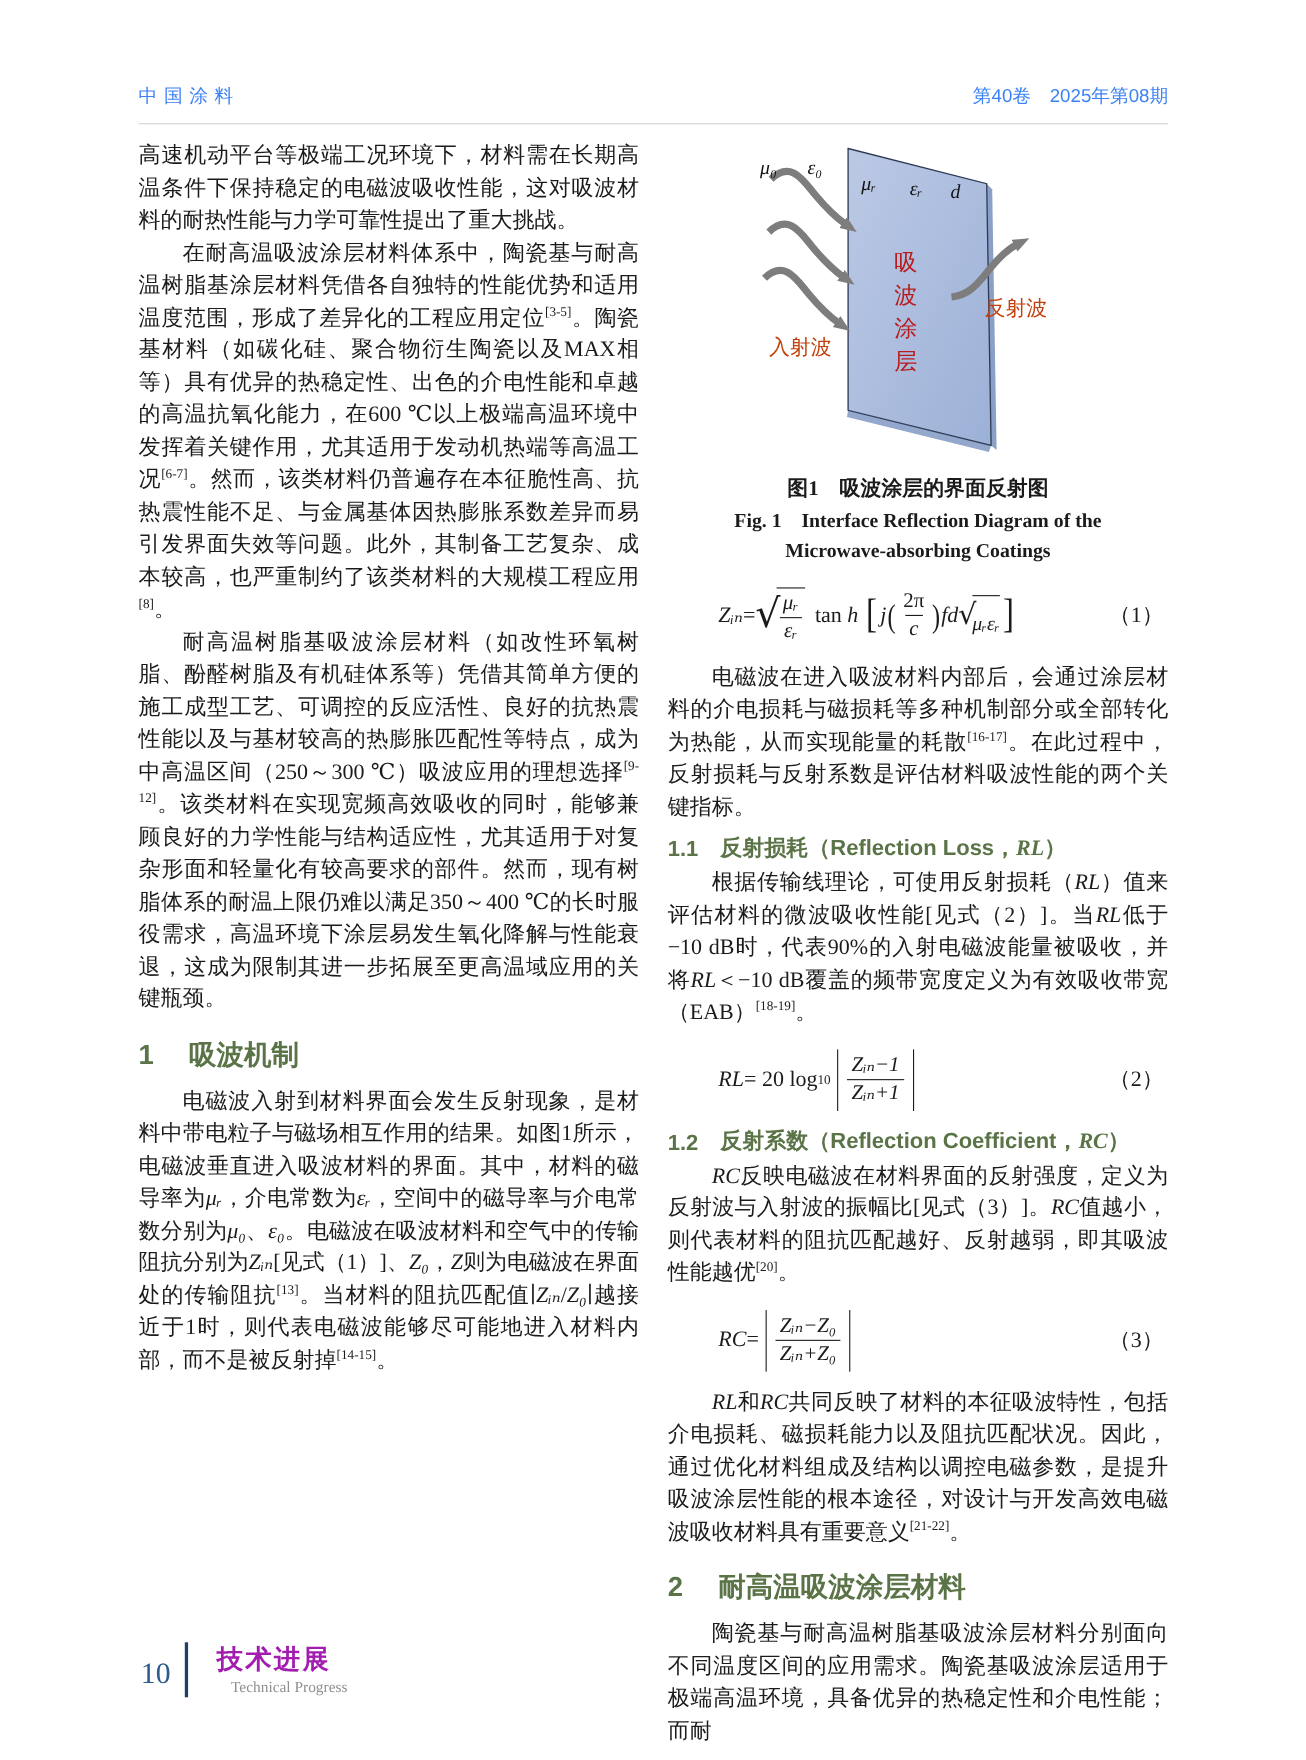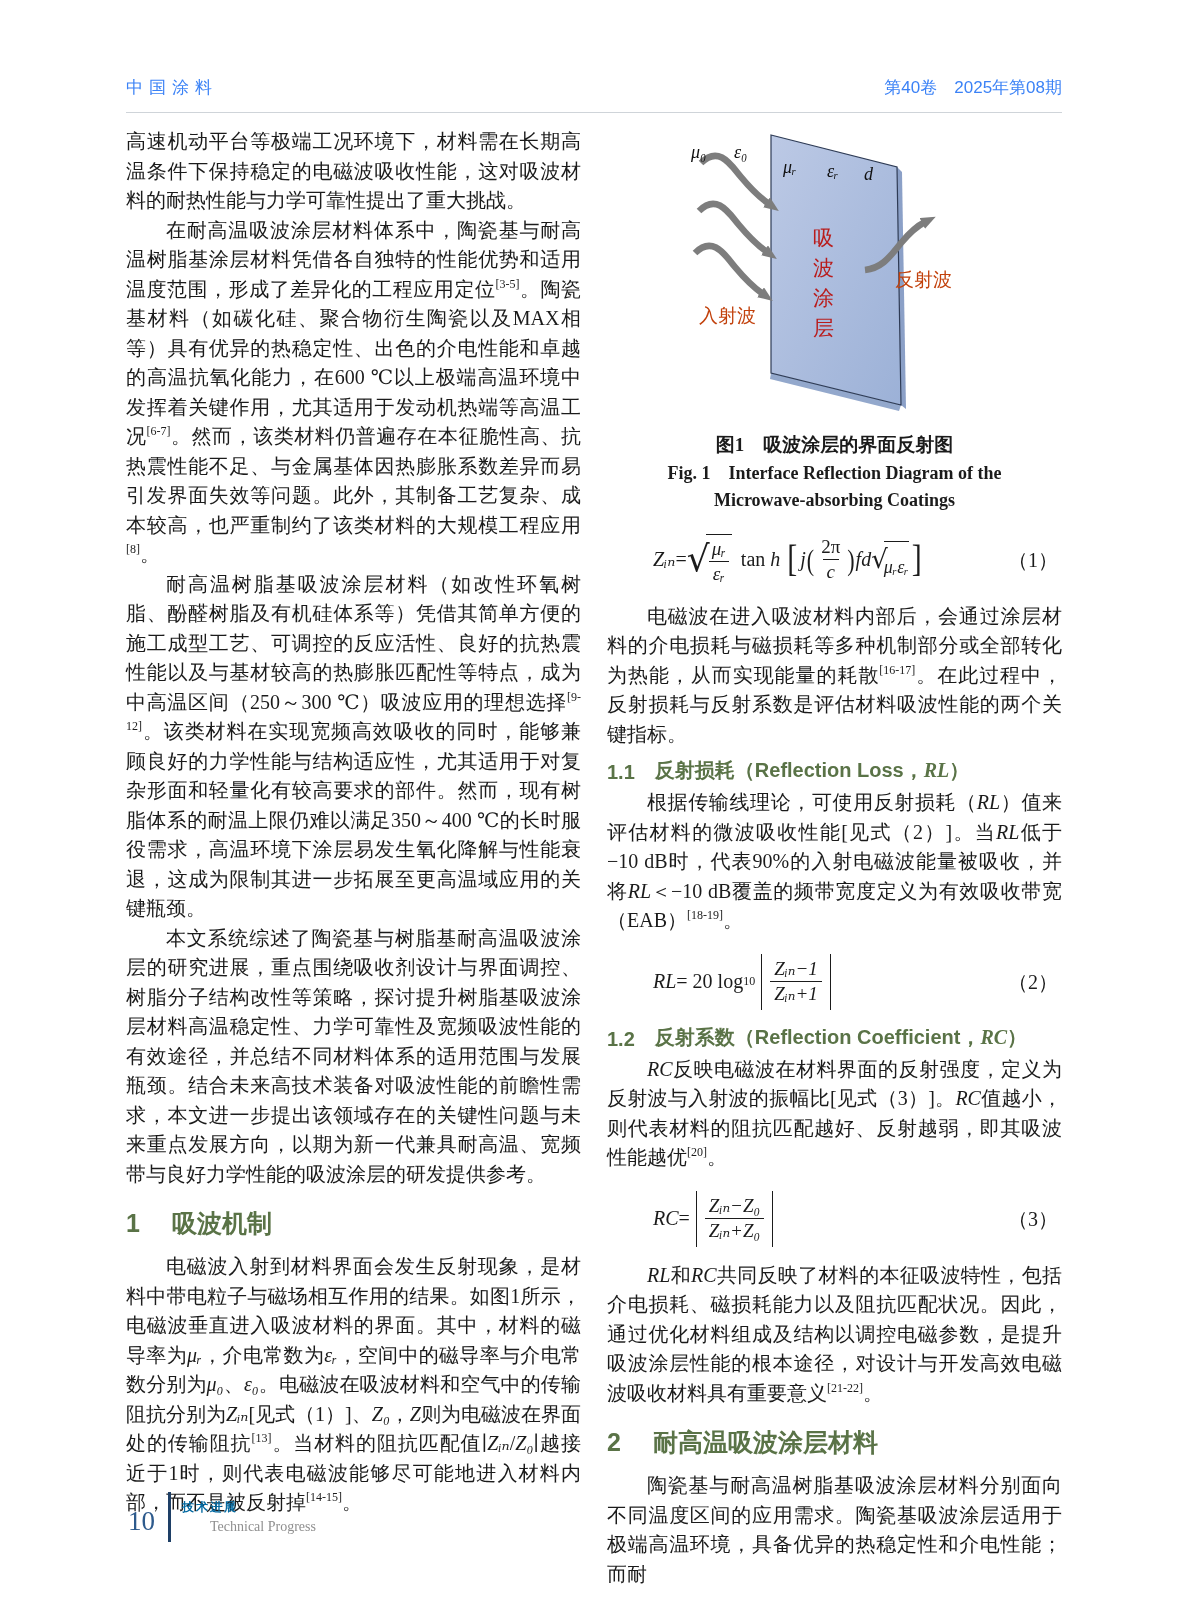--- a/index.html
+++ b/index.html
@@ -65,41 +65,40 @@
   .abar { width:0; border-left:1.5px solid #1b1b1b; align-self:stretch; margin:2px 6px; }
   .bk { font-style:normal; font-size:30px; transform:scaleY(1.25); margin:0 3px; }
   .bp { font-style:normal; font-size:22px; transform:scaleY(1.35); margin:0 1px; }
   .fn { font-style:normal; margin:0 4px 0 9px; }
   .fn .it { font-style:italic; }
   .eqnum { position:absolute; right:4px; top:50%; transform:translateY(-50%); font-style:normal; }
   
   .footer { position:absolute; left:128px; top:1492px; display:flex; align-items:center; }
   .fpage { font-size:27px; color:#2d5a8c; margin-right:13px; margin-top:8px; }
   .fbar { width:3px; height:50px; background:#1e3f66; margin-right:11px; }
-  .fzh { font-size:12px; font-weight:700; color:#0369a1; letter-spacing:2px; font-family:"Liberation Sans","DejaVu Sans",sans-serif; }
+  .fzh { font-size:24px; font-weight:700; color:#a21caf; letter-spacing:2px; font-family:"Liberation Sans","DejaVu Sans",sans-serif;text-align:center; }
   .fen { font-size:14px; color:#8f8f8f; margin-top:3px;margin-left:28px; }
   i { font-style:italic; }
 </style>
 </head>
 <body>
 
 <div class="page">
 
   <div class="header">
     <span class="journal">中国涂料</span>
     <span>第40卷　2025年第08期</span>
   </div>
 
   <div class="cols">
 
     <div class="col">
       <p class="p refs">高速机动平台等极端工况环境下，材料需在长期高温条件下保持稳定的电磁波吸收性能，这对吸波材料的耐热性能与力学可靠性提出了重大挑战。</p>
       <p class="p refs indent">在耐高温吸波涂层材料体系中，陶瓷基与耐高温树脂基涂层材料凭借各自独特的性能优势和适用温度范围，形成了差异化的工程应用定位<sup>[3-5]</sup>。陶瓷基材料（如碳化硅、聚合物衍生陶瓷以及MAX相等）具有优异的热稳定性、出色的介电性能和卓越的高温抗氧化能力，在600 ℃以上极端高温环境中发挥着关键作用，尤其适用于发动机热端等高温工况<sup>[6-7]</sup>。然而，该类材料仍普遍存在本征脆性高、抗热震性能不足、与金属基体因热膨胀系数差异而易引发界面失效等问题。此外，其制备工艺复杂、成本较高，也严重制约了该类材料的大规模工程应用<sup>[8]</sup>。</p>
       <p class="p refs indent">耐高温树脂基吸波涂层材料（如改性环氧树脂、酚醛树脂及有机硅体系等）凭借其简单方便的施工成型工艺、可调控的反应活性、良好的抗热震性能以及与基材较高的热膨胀匹配性等特点，成为中高温区间（250～300 ℃）吸波应用的理想选择<sup>[9-12]</sup>。该类材料在实现宽频高效吸收的同时，能够兼顾良好的力学性能与结构适应性，尤其适用于对复杂形面和轻量化有较高要求的部件。然而，现有树脂体系的耐温上限仍难以满足350～400 ℃的长时服役需求，高温环境下涂层易发生氧化降解与性能衰退，这成为限制其进一步拓展至更高温域应用的关键瓶颈。</p>
-      <p class="p refs indent">本文系统综述了陶瓷基与树脂基耐高温吸波涂层的研究进展，重点围绕吸收剂设计与界面调控、树脂分子结构改性等策略，探讨提升树脂基吸波涂层材料高温稳定性、力学可靠性及宽频吸波性能的有效途径，并总结不同材料体系的适用范围与发展瓶颈。结合未来高技术装备对吸波性能的前瞻性需求，本文进一步提出该领域存在的关键性问题与未来重点发展方向，以期为新一代兼具耐高温、宽频带与良好力学性能的吸波涂层的研发提供参考。</p>
 
       <div class="h-sec">
         <span>1</span>
         <span>吸波机制</span>
       </div>
       <p class="p refs indent">电磁波入射到材料界面会发生反射现象，是材料中带电粒子与磁场相互作用的结果。如图1所示，电磁波垂直进入吸波材料的界面。其中，材料的磁导率为<i>μᵣ</i>，介电常数为<i>εᵣ</i>，空间中的磁导率与介电常数分别为<i>μ₀</i>、<i>ε₀</i>。电磁波在吸波材料和空气中的传输阻抗分别为<i>Zᵢₙ</i>[见式（1）]、<i>Z₀</i>，<i>Z</i>则为电磁波在界面处的传输阻抗<sup>[13]</sup>。当材料的阻抗匹配值∣<i>Zᵢₙ</i>/<i>Z₀</i>∣越接近于1时，则代表电磁波能够尽可能地进入材料内部，而不是被反射掉<sup>[14-15]</sup>。</p>
     </div>
 
     <div class="col">
 

